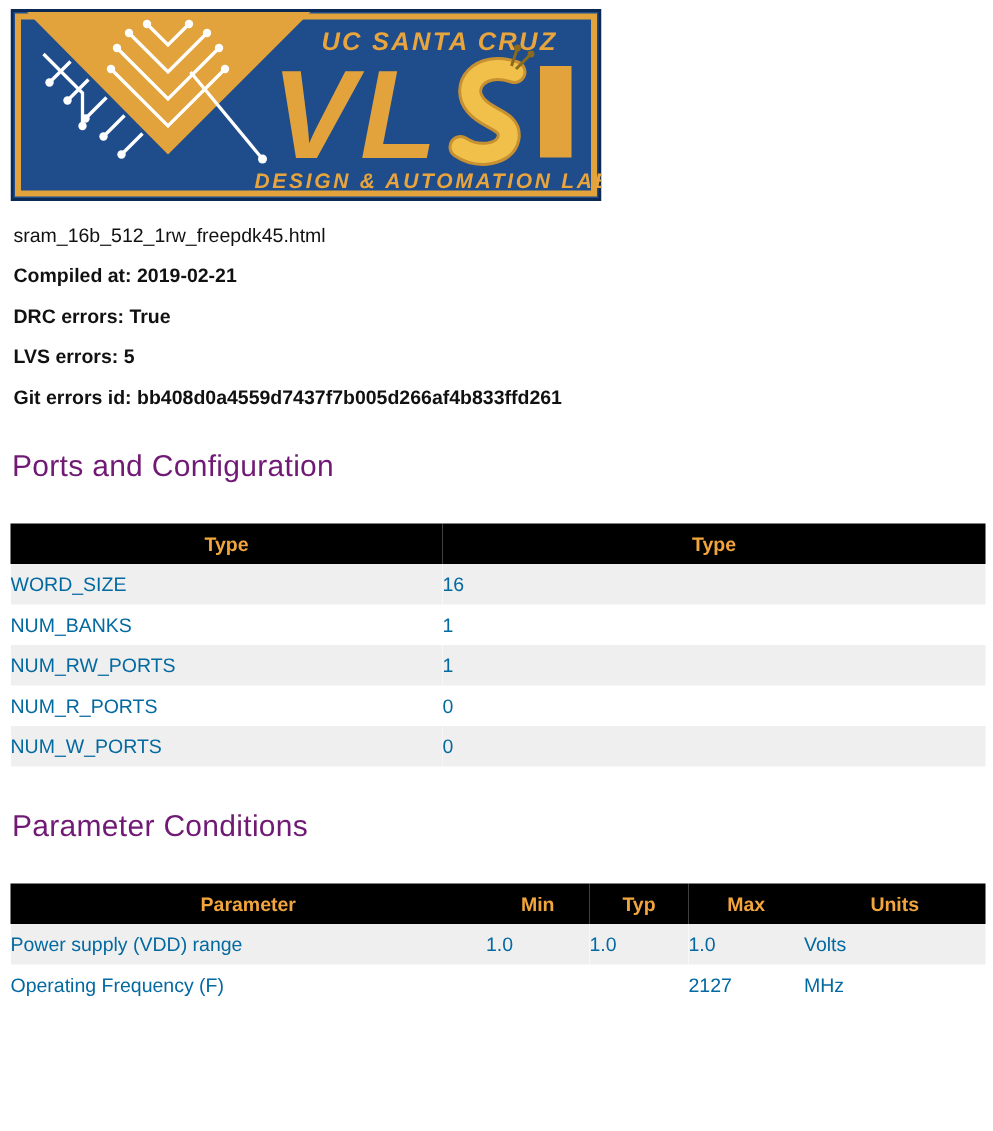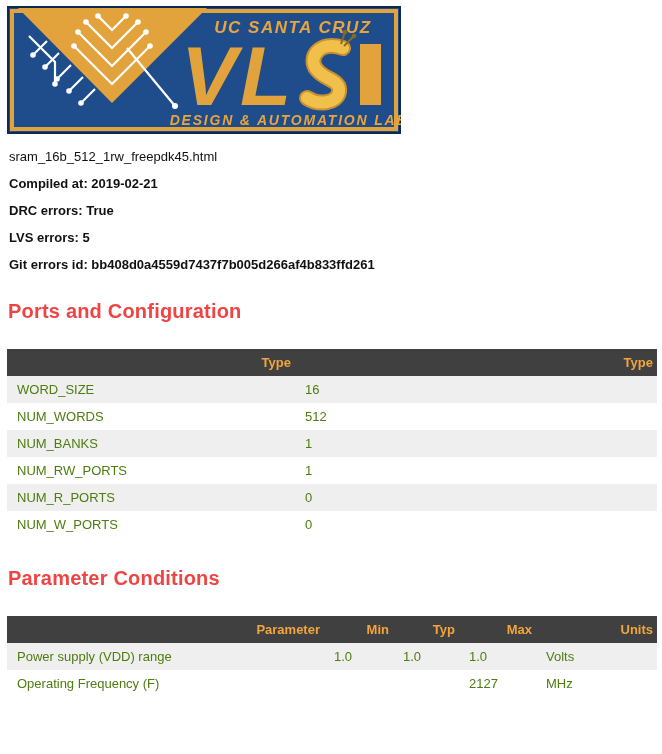--- a/index.html
+++ b/index.html
@@ -22,44 +22,44 @@
     line-height: 13px;
     margin: 0 0 14px 2px;
     padding: 0;
     color: #111111;
   }
   .info p + p { margin-top: 14px; font-weight: bold; }
 
   
   h2.section-title {
     font-size: 20px;
-    font-weight: 700;
-    color: #ef4444;
+    font-weight: 400;
+    color: #701a75;
     margin: 29px 0 26px 1px;
     letter-spacing: 0.2px;
   }
 
   
   table.report {
     border-collapse: collapse;
     width: 650px;
     font-size: 13px;
     table-layout: fixed;
   }
   table.report th {
-    background: #404040;
+    background: #000000;
     color: #F2A53C;
     font-weight: 700;
-    text-align: right;
+    text-align: center;
     padding: 6px 4px;
     white-space: nowrap;
   }
   table.report td {
-    padding: 6px 10px;
-    color: #4d7c0f;
+    padding: 6px 0;
+    color: #0369a1;
     white-space: nowrap;
     overflow: hidden;
   }
   table.report tbody tr:nth-child(odd) td { background: #EFEFEF; }
   table.report tbody tr:nth-child(even) td { background: #FFFFFF; }
   td sup { font-size: 9px; vertical-align: super; line-height: 0; }
 </style>
 </head>
 <body>
 
@@ -146,24 +146,20 @@
         <th>Type</th>
         <th>Type</th>
       </tr>
     </thead>
     <tbody>
       <tr>
         <td>WORD_SIZE</td>
         <td>16</td>
       </tr>
       <tr>
-        <td>NUM_WORDS</td>
-        <td>512</td>
-      </tr>
-      <tr>
         <td>NUM_BANKS</td>
         <td>1</td>
       </tr>
       <tr>
         <td>NUM_RW_PORTS</td>
         <td>1</td>
       </tr>
       <tr>
         <td>NUM_R_PORTS</td>
         <td>0</td>

